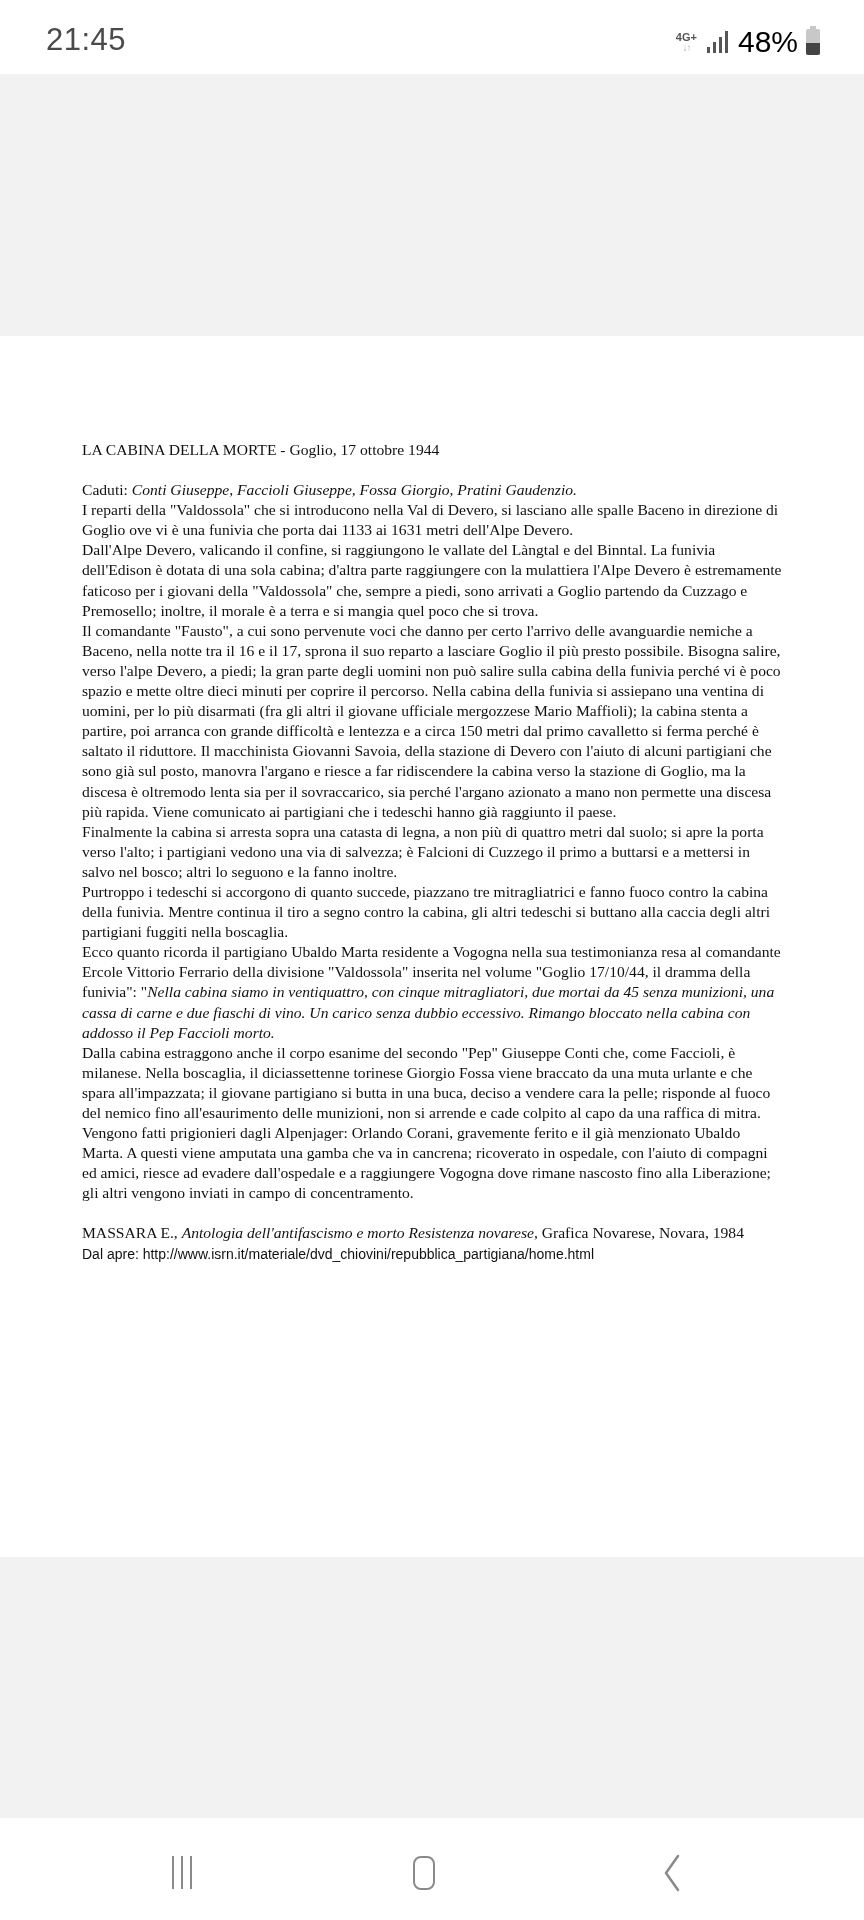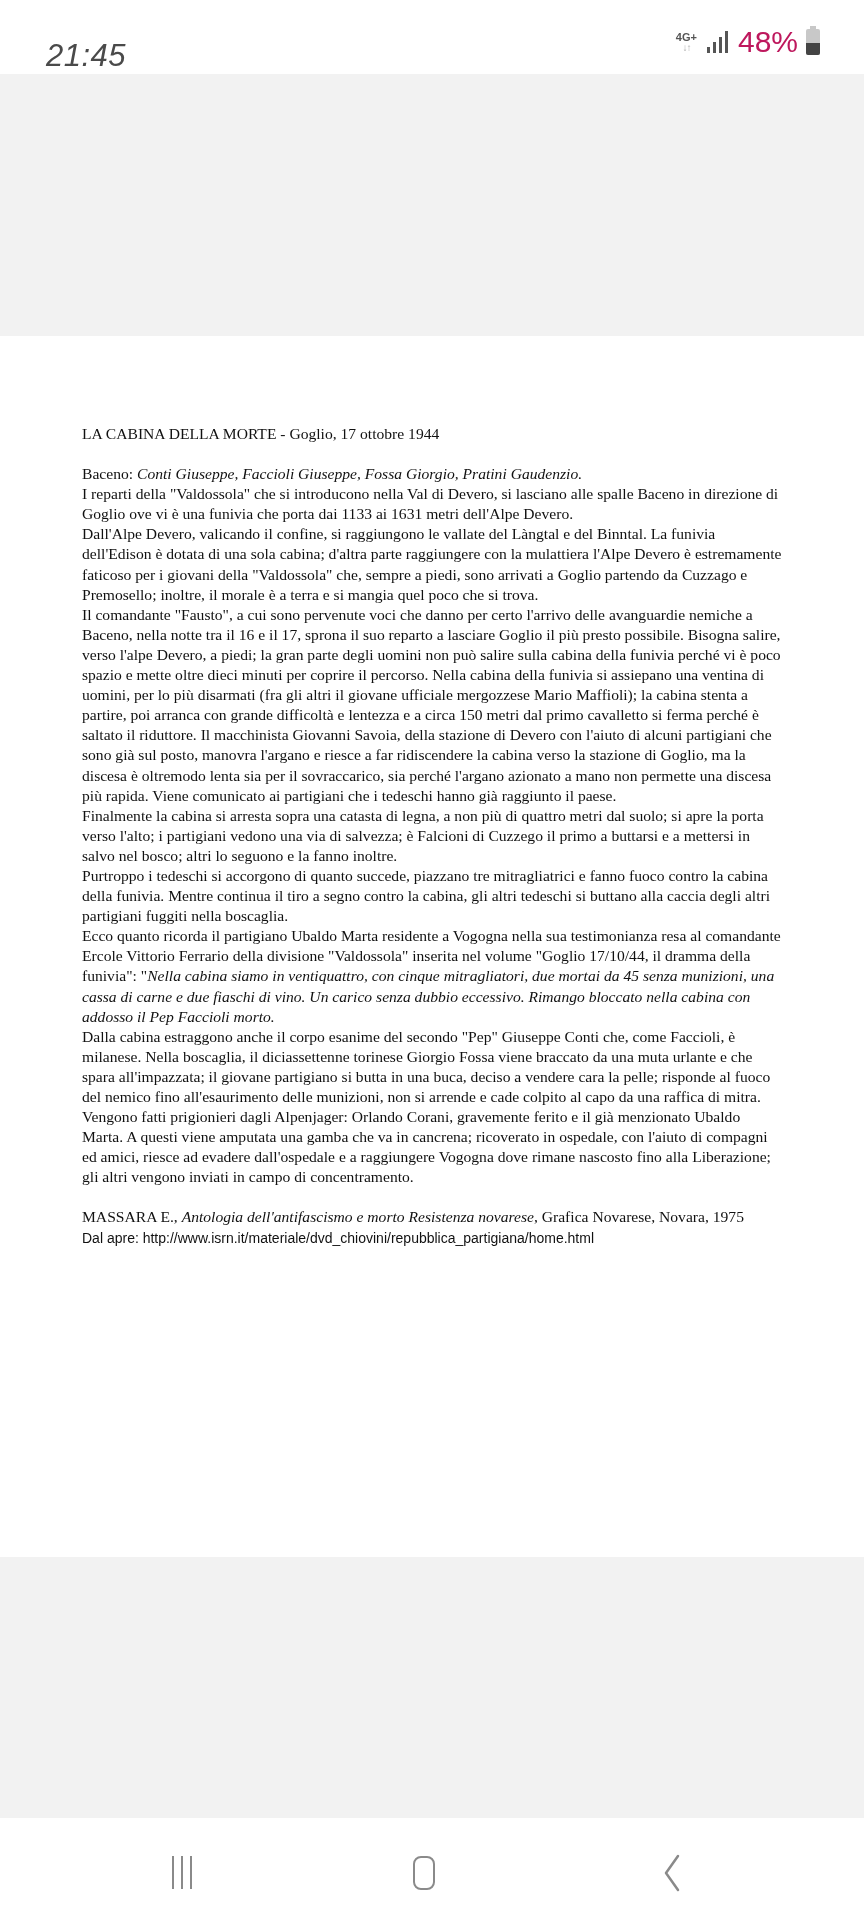--- a/index.html
+++ b/index.html
@@ -4,55 +4,54 @@
   <style>
     * { box-sizing: border-box; margin: 0; padding: 0; }
     html, body { width: 864px; height: 1920px; overflow: hidden; background: #f2f2f2; }
     body { position: relative; font-family: "Liberation Serif", serif; }
 
     .status-bar {
       position: absolute; left: 0; top: 0; width: 864px; height: 74px;
       background: #ffffff;
     }
     .status-time {
-      position: absolute; left: 46px; top: 38px;
+      position: absolute; left: 46px; top: 22px;
       font-family: "Liberation Sans", sans-serif; font-size: 31px; color: #4a4a4a;
       letter-spacing: 0.5px;
-      font-style: italic;
     }
     .status-right {
       position: absolute; right: 44px; top: 24px; height: 36px;
       display: flex; align-items: center; gap: 6px;
     }
     .net-type {
       display: flex; flex-direction: column; align-items: center; line-height: 1;
       font-family: "Liberation Sans", sans-serif; color: #555;
     }
     .net-type .label { font-size: 11px; font-weight: bold; }
     .net-type .arrows { font-size: 10px; color: #aaa; letter-spacing: -1px; }
     .signal { display: flex; align-items: flex-end; gap: 3px; height: 22px; margin-left: 4px; }
     .signal span { display: block; width: 3px; background: #555; }
     .battery-pct {
-      font-family: "Liberation Sans", sans-serif; font-size: 30px; color: #be185d; margin-left: 4px;
+      font-family: "Liberation Sans", sans-serif; font-size: 30px; color: #000000; margin-left: 4px;
     }
     .battery {
       position: relative; width: 14px; height: 26px; border-radius: 2px;
       background: #c8c8c8; margin-left: 2px;
     }
     .battery::before {
       content: ""; position: absolute; left: 4px; top: -3px; width: 6px; height: 3px; background: #c8c8c8;
     }
     .battery .fill { position: absolute; left: 0; bottom: 0; width: 100%; height: 48%; background: #444; border-radius: 0 0 2px 2px; }
 
     .page {
       position: absolute; left: 0; top: 336px; width: 864px; height: 1221px;
       background: #ffffff;
     }
     .doc {
-      position: absolute; left: 82px; top: 88px; width: 700px;
+      position: absolute; left: 82px; top: 104px; width: 700px;
       font-size: 15.6px; line-height: 20.1px; color: #111;
     }
     .doc p { margin: 0; }
     .doc .title { margin-bottom: 20px; }
     .doc .gap { height: 20px; }
     .doc .source { font-family: "Liberation Sans", sans-serif; font-size: 14px; line-height: 20px; }
     em { font-style: italic; }
 
     .nav-bar {
       position: absolute; left: 0; top: 1818px; width: 864px; height: 102px;
@@ -85,34 +84,34 @@
     <div class="battery">
         <div class="fill"></div>
       </div>
   </div>
 </div>
 
 <div class="page">
   <div class="doc">
     <p class="title">LA CABINA DELLA MORTE - Goglio, 17 ottobre 1944</p>
 
-    <p><span>Baceno: </span><em>Conti Giuseppe, Faccioli Giuseppe, Fossa Giorgio, Pratini Gaudenzio.</em></p>
+    <p><span>Caduti: </span><em>Conti Giuseppe, Faccioli Giuseppe, Fossa Giorgio, Pratini Gaudenzio.</em></p>
 
     <p>I reparti della "Valdossola" che si introducono nella Val di Devero, si lasciano alle spalle Baceno in direzione di Goglio ove vi è una funivia che porta dai 1133 ai 1631 metri dell'Alpe Devero.</p>
     <p>Dall'Alpe Devero, valicando il confine, si raggiungono le vallate del Làngtal e del Binntal. La funivia dell'Edison è dotata di una sola cabina; d'altra parte raggiungere con la mulattiera l'Alpe Devero è estremamente faticoso per i giovani della "Valdossola" che, sempre a piedi, sono arrivati a Goglio partendo da Cuzzago e Premosello; inoltre, il morale è a terra e si mangia quel poco che si trova.</p>
     <p>Il comandante "Fausto", a cui sono pervenute voci che danno per certo l'arrivo delle avanguardie nemiche a Baceno, nella notte tra il 16 e il 17, sprona il suo reparto a lasciare Goglio il più presto possibile. Bisogna salire, verso l'alpe Devero, a piedi; la gran parte degli uomini non può salire sulla cabina della funivia perché vi è poco spazio e mette oltre dieci minuti per coprire il percorso. Nella cabina della funivia si assiepano una ventina di uomini, per lo più disarmati (fra gli altri il giovane ufficiale mergozzese Mario Maffioli); la cabina stenta a partire, poi arranca con grande difficoltà e lentezza e a circa 150 metri dal primo cavalletto si ferma perché è saltato il riduttore. Il macchinista Giovanni Savoia, della stazione di Devero con l'aiuto di alcuni partigiani che sono già sul posto, manovra l'argano e riesce a far ridiscendere la cabina verso la stazione di Goglio, ma la discesa è oltremodo lenta sia per il sovraccarico, sia perché l'argano azionato a mano non permette una discesa più rapida. Viene comunicato ai partigiani che i tedeschi hanno già raggiunto il paese.</p>
     <p>Finalmente la cabina si arresta sopra una catasta di legna, a non più di quattro metri dal suolo; si apre la porta verso l'alto; i partigiani vedono una via di salvezza; è Falcioni di Cuzzego il primo a buttarsi e a mettersi in salvo nel bosco; altri lo seguono e la fanno inoltre.</p>
     <p>Purtroppo i tedeschi si accorgono di quanto succede, piazzano tre mitragliatrici e fanno fuoco contro la cabina della funivia. Mentre continua il tiro a segno contro la cabina, gli altri tedeschi si buttano alla caccia degli altri partigiani fuggiti nella boscaglia.</p>
     <p><span>Ecco quanto ricorda il partigiano Ubaldo Marta residente a Vogogna nella sua testimonianza resa al comandante Ercole Vittorio Ferrario della divisione "Valdossola" inserita nel volume "Goglio 17/10/44, il dramma della funivia": "</span><em>Nella cabina siamo in ventiquattro, con cinque mitragliatori, due mortai da 45 senza munizioni, una cassa di carne e due fiaschi di vino. Un carico senza dubbio eccessivo. Rimango bloccato nella cabina con addosso il Pep Faccioli morto.</em></p>
     <p>Dalla cabina estraggono anche il corpo esanime del secondo "Pep" Giuseppe Conti che, come Faccioli, è milanese. Nella boscaglia, il diciassettenne torinese Giorgio Fossa viene braccato da una muta urlante e che spara all'impazzata; il giovane partigiano si butta in una buca, deciso a vendere cara la pelle; risponde al fuoco del nemico fino all'esaurimento delle munizioni, non si arrende e cade colpito al capo da una raffica di mitra.</p>
     <p>Vengono fatti prigionieri dagli Alpenjager: Orlando Corani, gravemente ferito e il già menzionato Ubaldo Marta. A questi viene amputata una gamba che va in cancrena; ricoverato in ospedale, con l'aiuto di compagni ed amici, riesce ad evadere dall'ospedale e a raggiungere Vogogna dove rimane nascosto fino alla Liberazione; gli altri vengono inviati in campo di concentramento.</p>
 
     <div class="gap"></div>
 
-    <p><span>MASSARA E., </span><em>Antologia dell'antifascismo e morto Resistenza novarese</em><span>, Grafica Novarese, Novara, 1975</span></p>
+    <p><span>MASSARA E., </span><em>Antologia dell'antifascismo e morto Resistenza novarese</em><span>, Grafica Novarese, Novara, 1984</span></p>
     <p class="source">Dal apre: http://www.isrn.it/materiale/dvd_chiovini/repubblica_partigiana/home.html</p>
   </div>
 </div>
 
 <div class="nav-bar">
   <div class="nav-btn nav-recents">
     <span style="left:4px"></span>
     <span style="left:13px"></span>
     <span style="left:22px"></span>
   </div>

